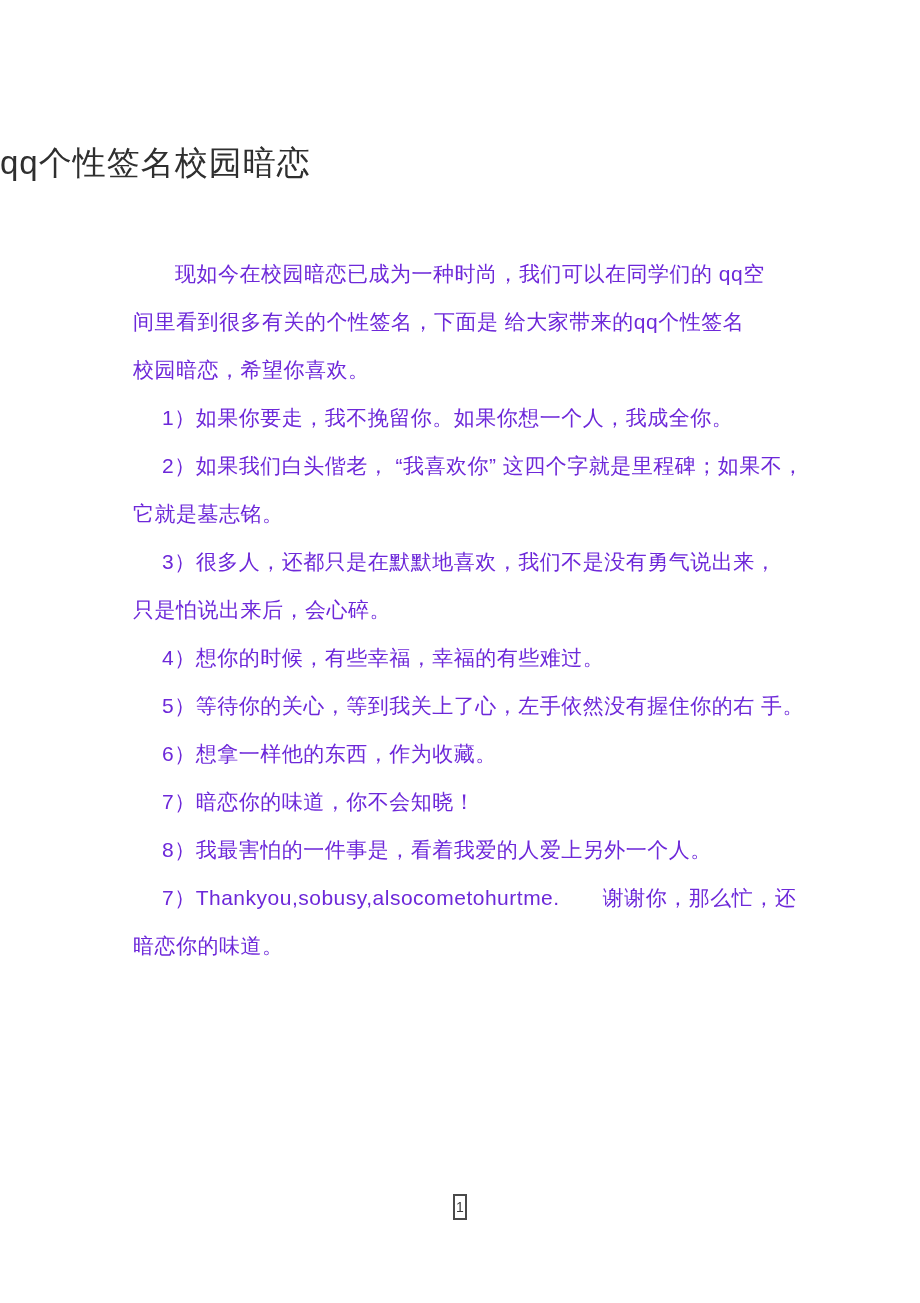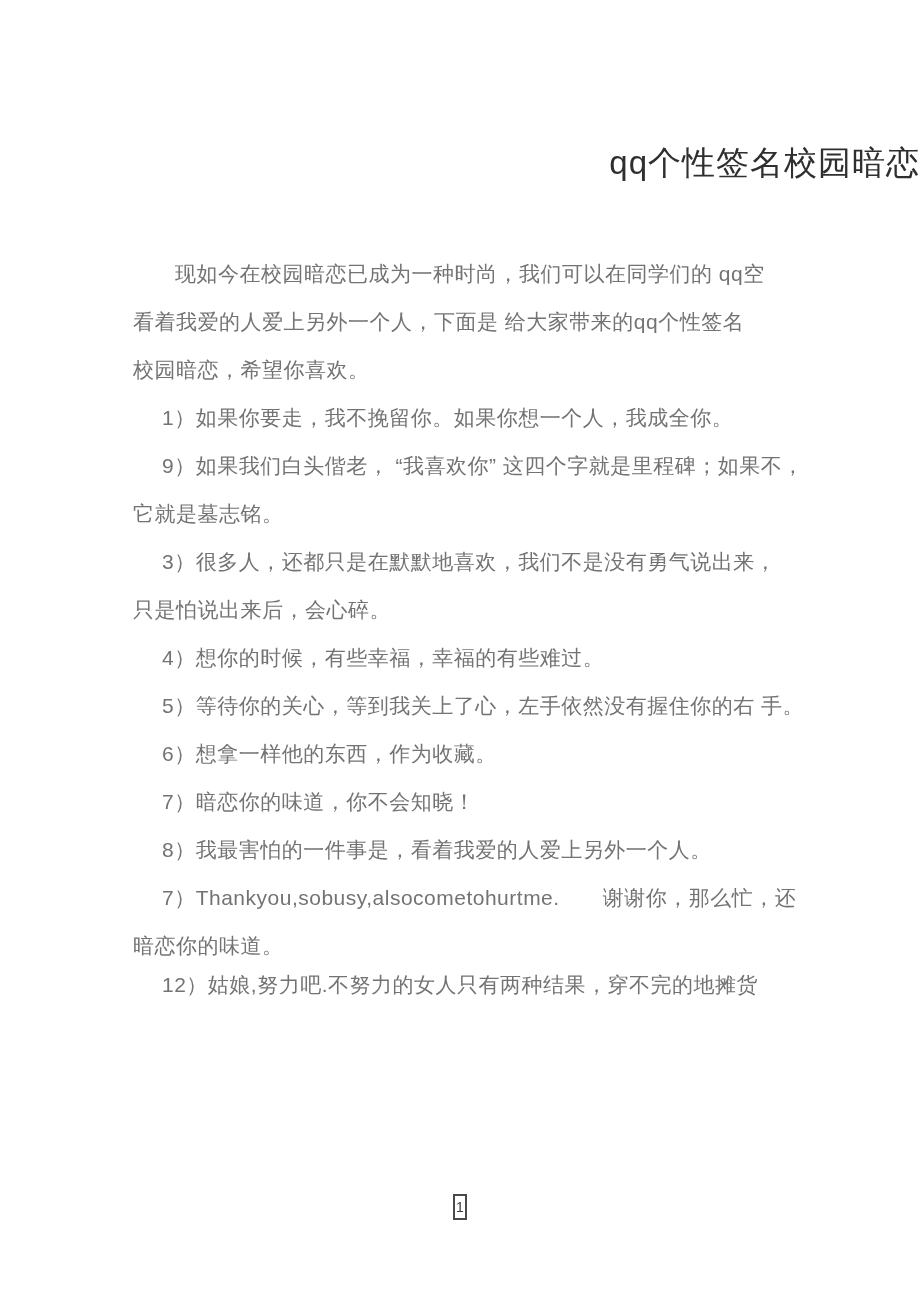--- a/index.html
+++ b/index.html
@@ -14,39 +14,39 @@
     background: #ffffff;
     overflow: hidden;
     font-family: "Liberation Sans", sans-serif;
     color: #333333;
   }
   .doc-title {
     position: absolute;
     top: 140px;
     left: 0;
     right: 0;
-    text-align: right;
+    text-align: left;
     font-size: 33px;
     line-height: 46px;
     font-weight: 500;
     color: #2f2f2f;
     letter-spacing: 1px;
   }
   .doc-body {
     position: absolute;
     top: 250px;
     left: 133px;
     width: 680px;
   }
   .line {
     font-size: 21px;
     line-height: 48px;
     letter-spacing: 0.5px;
     white-space: nowrap;
-    color: #737373;
+    color: #6d28d9;
   }
   
   .paragraph:first-child .line.first {
     text-indent: 42px;
   }
   
   .paragraph:not(:first-child) .line.first {
     text-indent: 29px;
   }
   .paragraph.tight {
@@ -73,28 +73,28 @@
 </head>
 <body>
 
 <div class="page">
 
   <div class="doc-title">qq个性签名校园暗恋</div>
 
   <div class="doc-body">
       <div class="paragraph">
         <div class="line first">现如今在校园暗恋已成为一种时尚，我们可以在同学们的 qq空</div>
-        <div class="line">看着我爱的人爱上另外一个人，下面是 给大家带来的qq个性签名</div>
+        <div class="line">间里看到很多有关的个性签名，下面是 给大家带来的qq个性签名</div>
         <div class="line">校园暗恋，希望你喜欢。</div>
       </div>
       <div class="paragraph">
         <div class="line first">1）如果你要走，我不挽留你。如果你想一个人，我成全你。</div>
       </div>
       <div class="paragraph">
-        <div class="line first">9）如果我们白头偕老， “我喜欢你” 这四个字就是里程碑；如果不，</div>
+        <div class="line first">2）如果我们白头偕老， “我喜欢你” 这四个字就是里程碑；如果不，</div>
         <div class="line">它就是墓志铭。</div>
       </div>
       <div class="paragraph">
         <div class="line first">3）很多人，还都只是在默默地喜欢，我们不是没有勇气说出来，</div>
         <div class="line">只是怕说出来后，会心碎。</div>
       </div>
       <div class="paragraph">
         <div class="line first">4）想你的时候，有些幸福，幸福的有些难过。</div>
       </div>
       <div class="paragraph">
@@ -106,22 +106,19 @@
       <div class="paragraph">
         <div class="line first">7）暗恋你的味道，你不会知晓！</div>
       </div>
       <div class="paragraph">
         <div class="line first">8）我最害怕的一件事是，看着我爱的人爱上另外一个人。</div>
       </div>
       <div class="paragraph">
         <div class="line first">7）Thankyou,sobusy,alsocometohurtme.　　谢谢你，那么忙，还</div>
         <div class="line">暗恋你的味道。</div>
       </div>
-      <div class="paragraph tight">
-        <div class="line first">12）姑娘,努力吧.不努力的女人只有两种结果，穿不完的地摊货</div>
-      </div>
     </div>
 
   <div class="doc-footer">
     <span class="page-num-box">1</span>
   </div>
 
 </div>
 
 </body></html>

